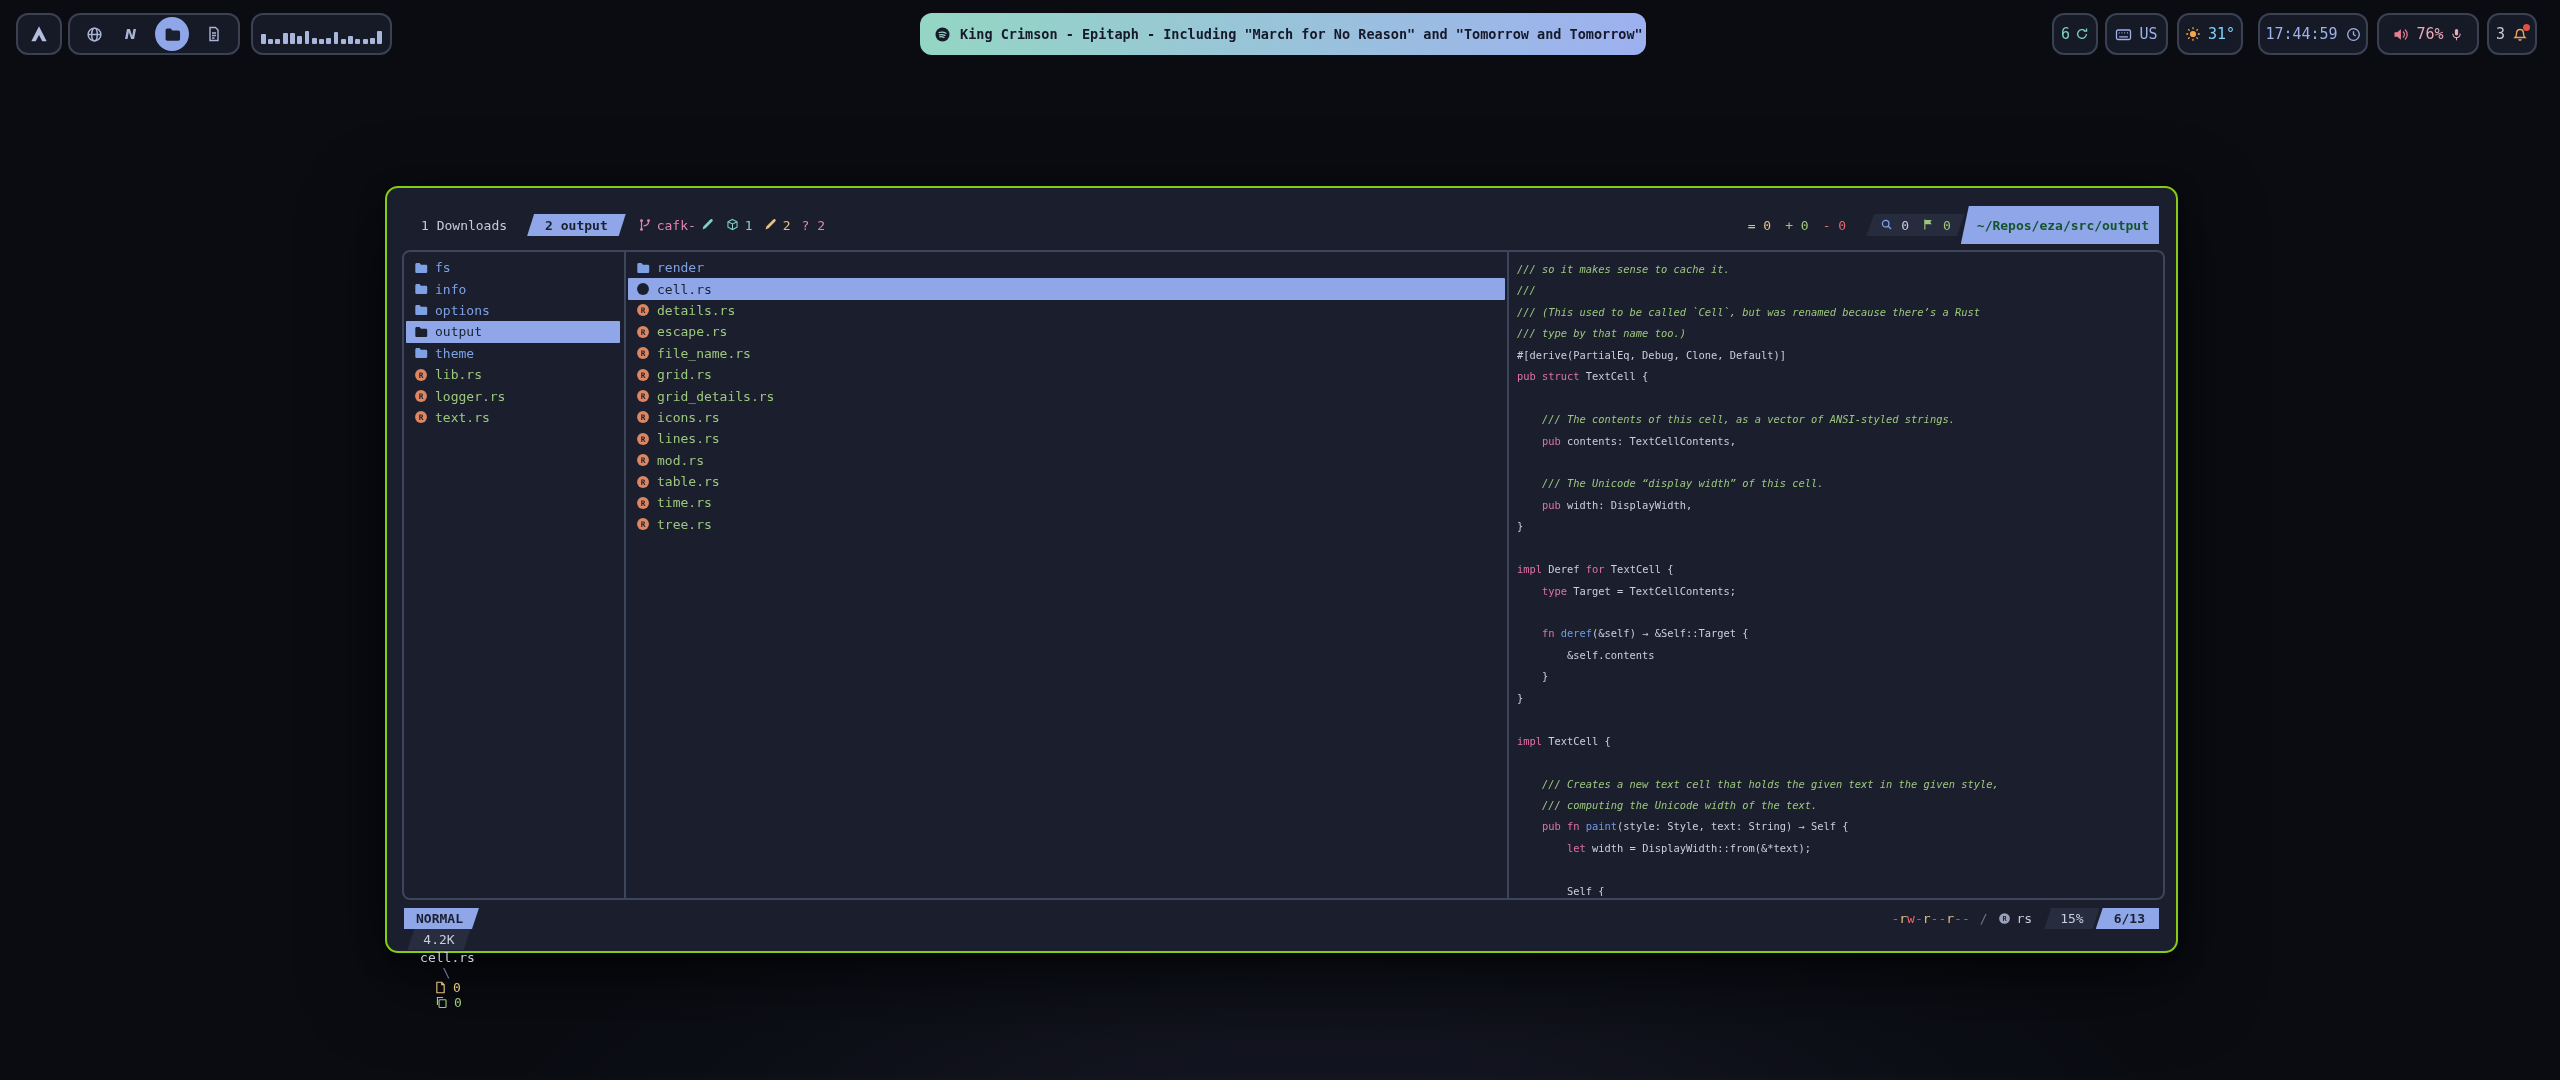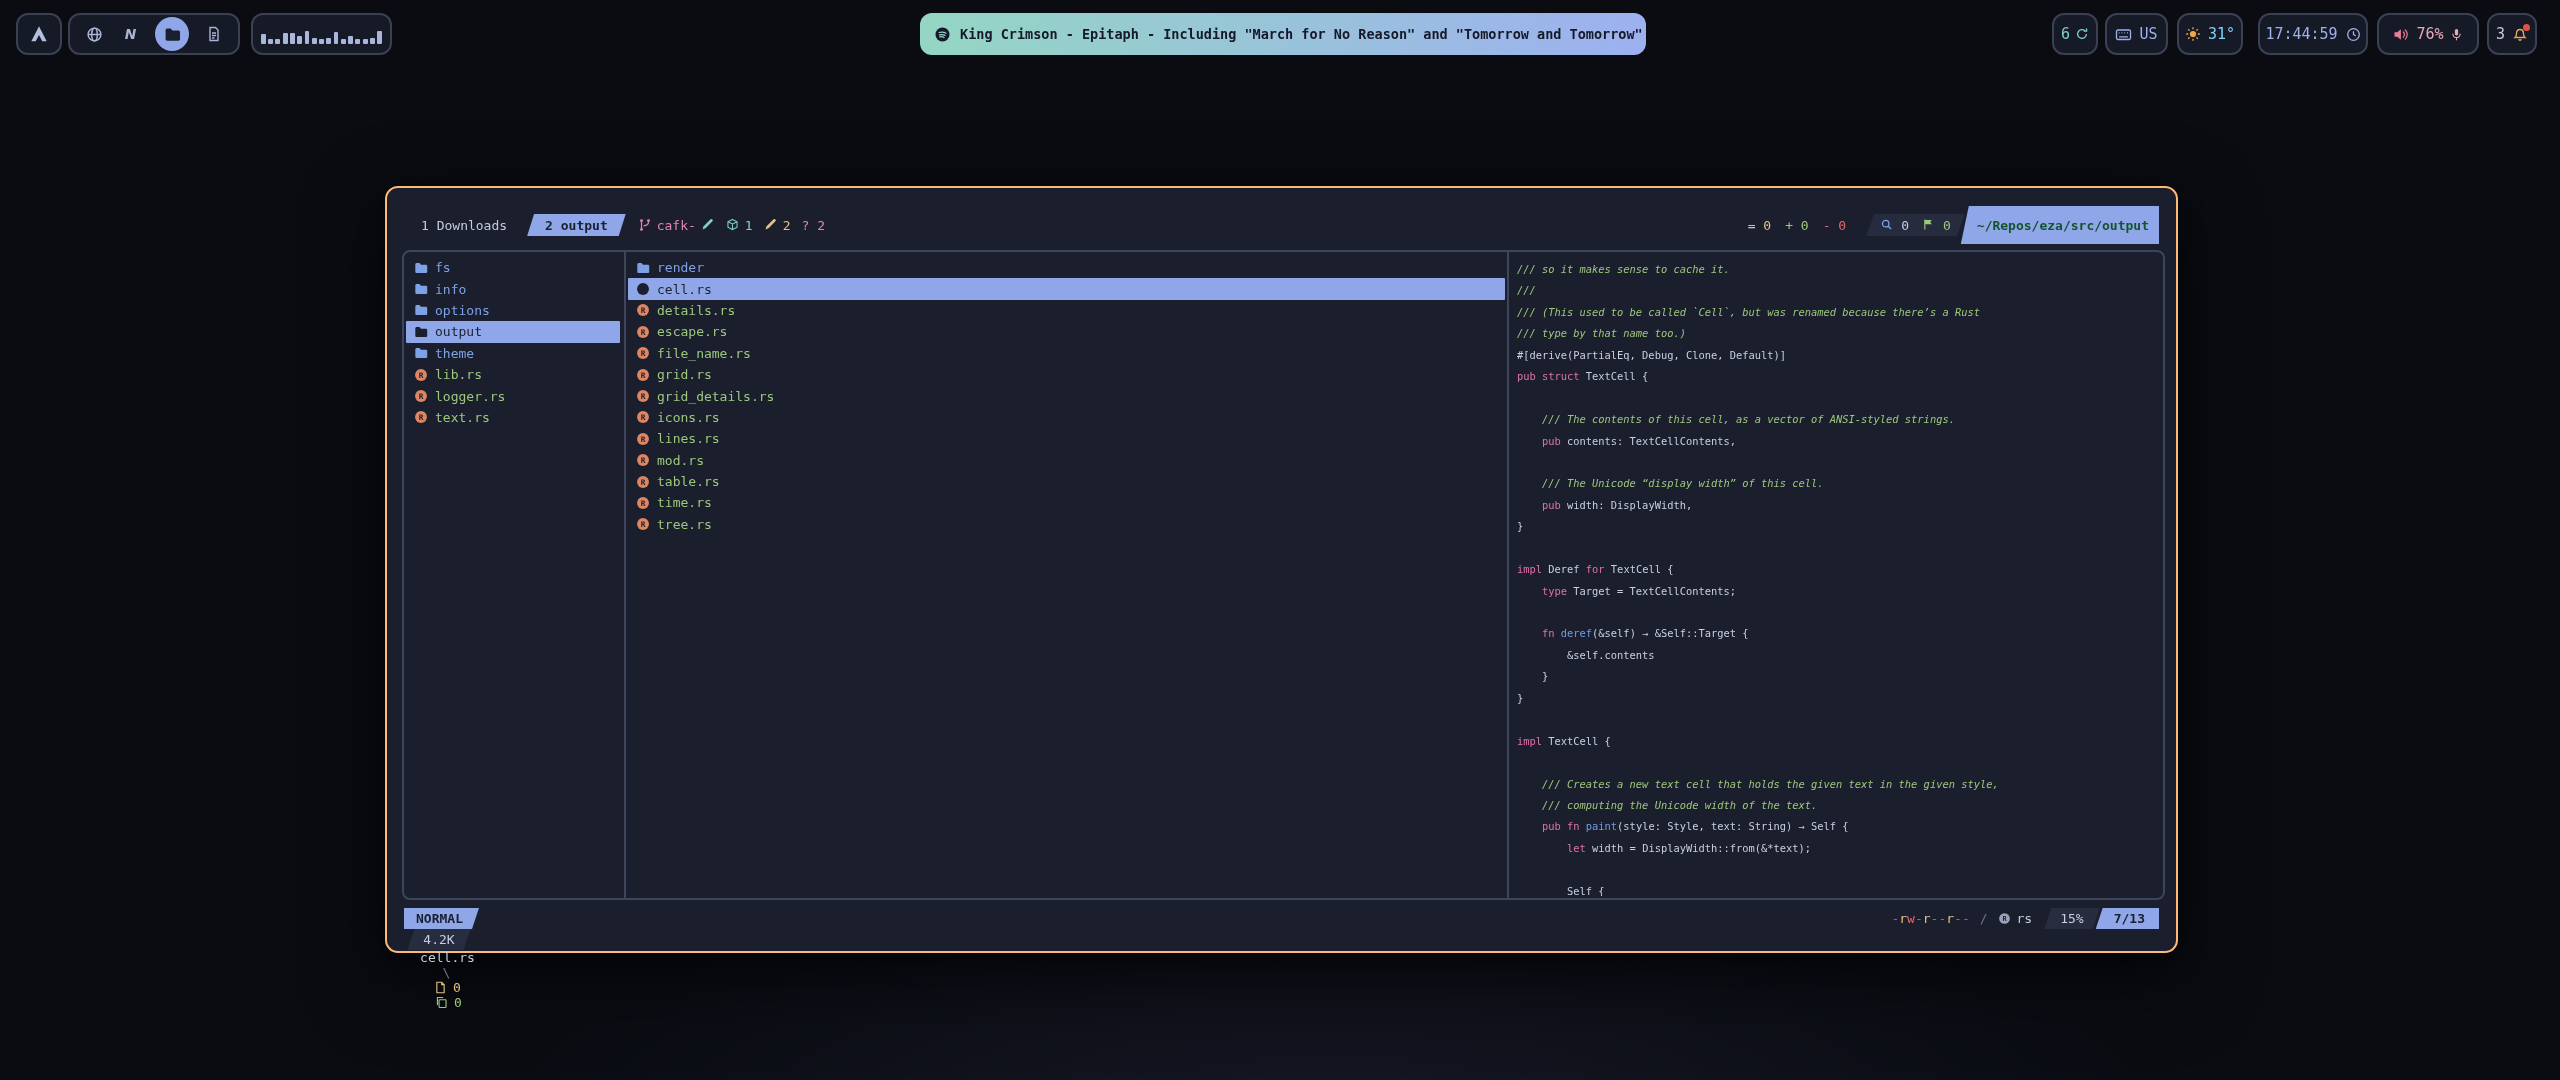--- a/index.html
+++ b/index.html
@@ -40,21 +40,21 @@
   #weather .sun { color:#f3a74b; }
   #clock { left:2258px; width:110px; gap:8px; color:#9db1ea; font-size:15px; }
   #audio { left:2377px; width:102px; gap:6px; font-size:15px; color:#eaa9b8; }
   #audio .spk { color:#e87e96; }
   #bell-pill { left:2487px; width:50px; gap:7px; font-size:15px; color:#c5cbdc; }
   .bell-wrap { position:relative; color:#e8a35f; width:16px; height:16px; }
   .bell-dot { position:absolute; right:-2px; top:-2px; width:7px; height:7px; border-radius:50%; background:#e25044; }
   
   #window {
     position:absolute; left:385px; top:186px; width:1793px; height:767px;
-    background:#1b1f2d; border:2px solid #fdba74; border-radius:13px;
+    background:#1b1f2d; border:2px solid #84cc16; border-radius:13px;
     box-shadow:0 26px 80px rgba(0,0,0,.55), 0 6px 24px rgba(0,0,0,.4);
     font-size:13px; color:#c7cddd;
   }
   
   .yz-header { position:absolute; left:0; right:0; top:25px; height:24px; }
   .hdr-left { position:absolute; left:20px; top:0; height:24px; display:flex; align-items:center; }
   .hdr-right { position:absolute; right:17px; top:0; height:24px; display:flex; align-items:center; }
   .tab { height:22px; display:flex; align-items:center; padding:0 14px; }
   .tab.inactive { color:#c5cbdc; }
   .tab.active {
@@ -545,16 +545,16 @@
       <span class="sb-item" style="margin-right:12px">
         <span class="gi" style="color:#9aa2b8">
           <svg viewBox="0 0 16 16" width="13" height="13">
               <circle cx="8" cy="8" r="6.6" fill="currentColor"></circle>
               <text x="8" y="11.3" text-anchor="middle" font-size="8.5" font-weight="bold" fill="#1b1f2d" font-family="DejaVu Sans Mono, monospace">R</text>
             </svg>
         </span>
         <span>rs</span>
       </span>
       <span class="seg pct">15%</span>
-      <span class="seg pos">7/13</span>
+      <span class="seg pos">6/13</span>
     </div>
   </div>
 </div>
 
 </body></html>

